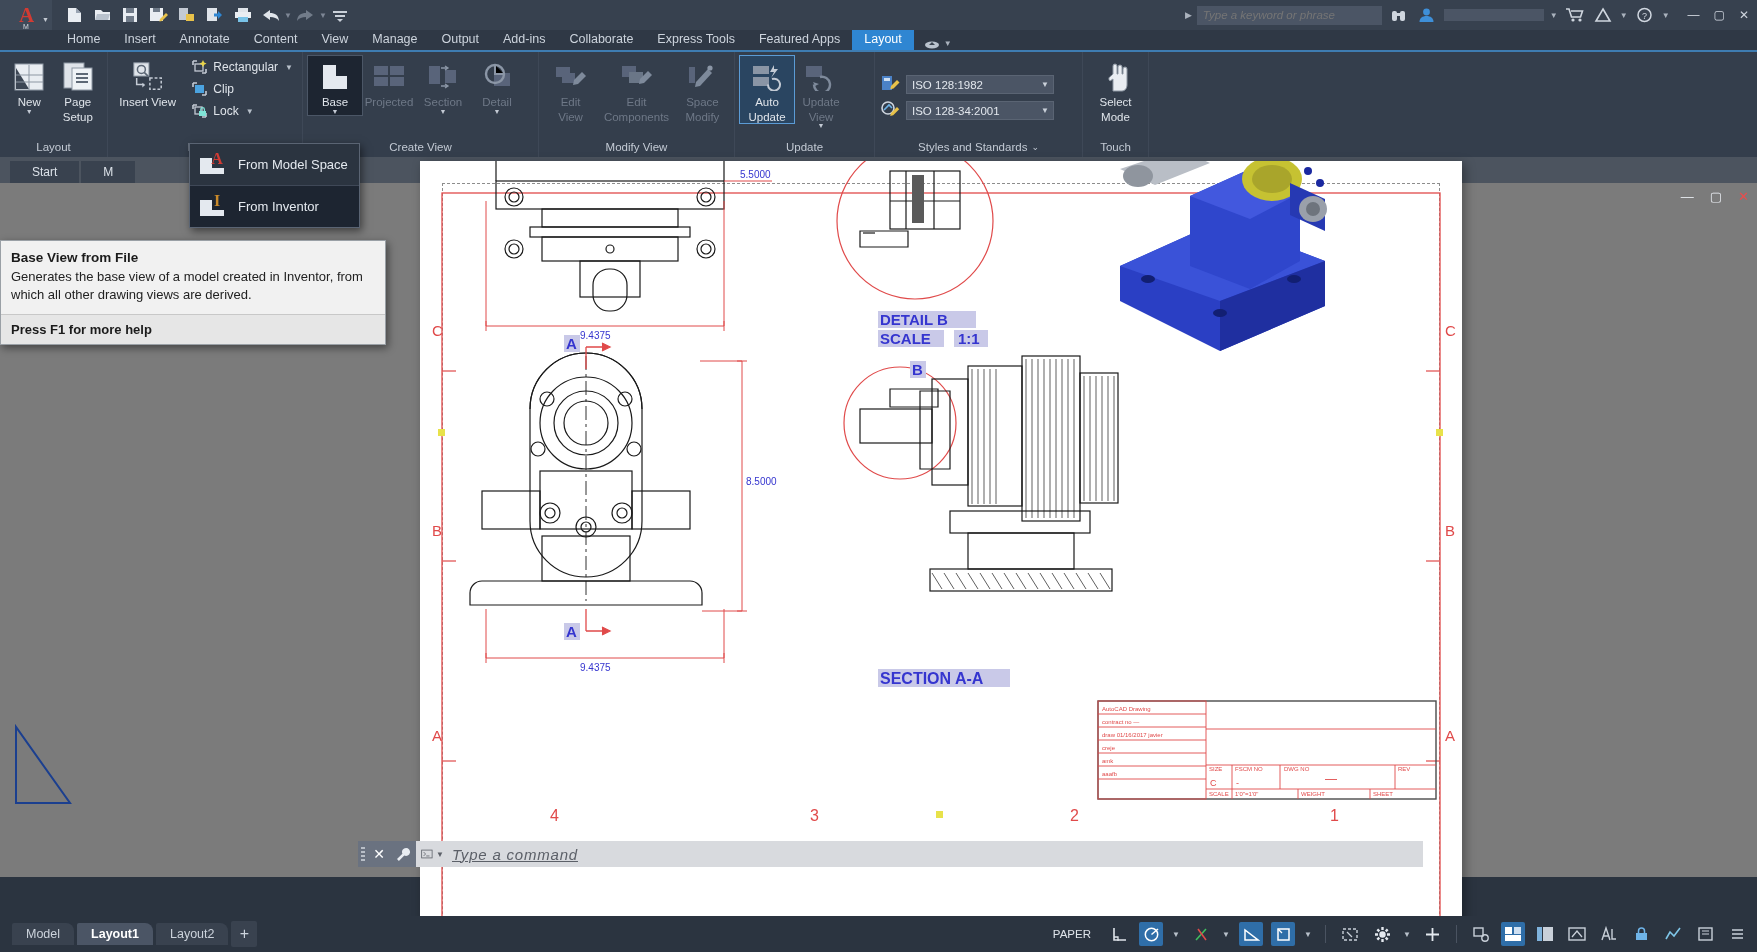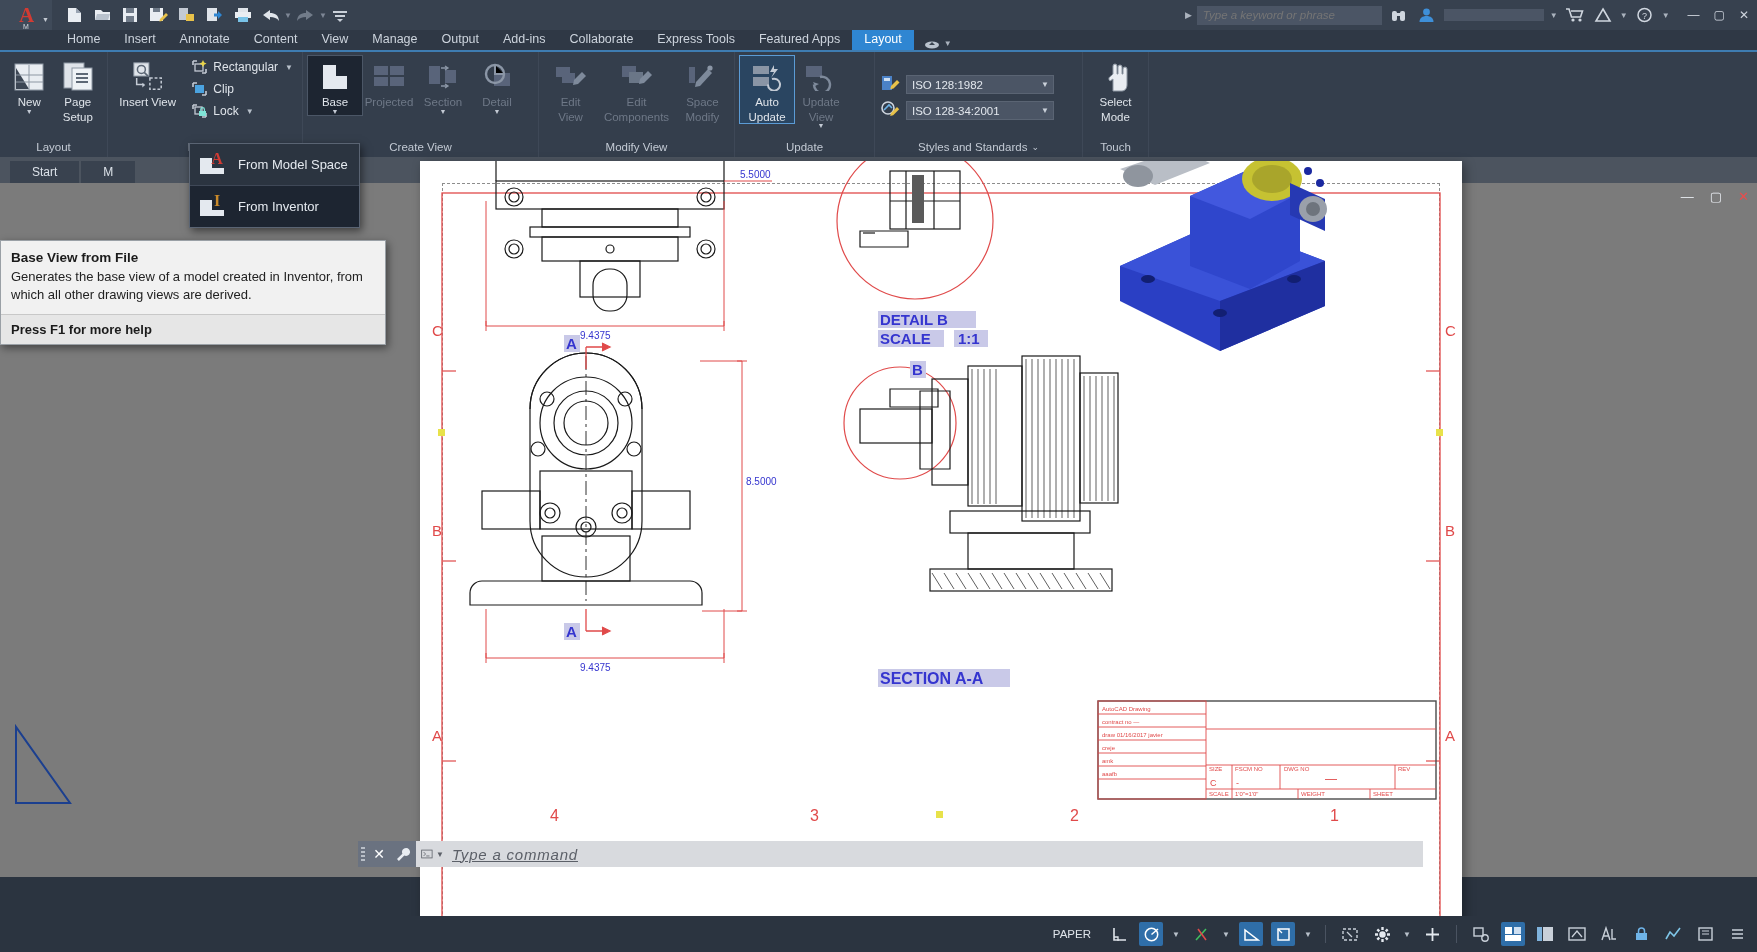--- a/index.html
+++ b/index.html
@@ -861,20 +861,26 @@
           <path d="M4 4l3 3-3 3" stroke="#5c6068" stroke-width="1.2" fill="none"></path>
           <path d="M8 10h5" stroke="#5c6068" stroke-width="1.2"></path>
         </svg>
       <span style="font-size:8px;color:#5c6068">▼</span>
     </div>
     <div class="cmd-input">Type a command</div>
   </div>
 </div>
 
 <div class="bottombar">
+  <div class="ltabs">
+    <div class="ltab">Model</div>
+    <div class="ltab active">Layout1</div>
+    <div class="ltab">Layout2</div>
+    <div class="ltab-plus">+</div>
+  </div>
 
   <div class="sbright">
     <div class="sb-paper">PAPER</div>
     <div class="sbic">
       <svg width="17" height="17" viewBox="0 0 17 17">
           <path d="M3 2v12h12" stroke="#dfe4ea" stroke-width="1.6" fill="none"></path>
           <path d="M3 11h4v4" stroke="#dfe4ea" stroke-width="1.3" fill="none"></path>
         </svg>
     </div>
     <div class="sbic on">

